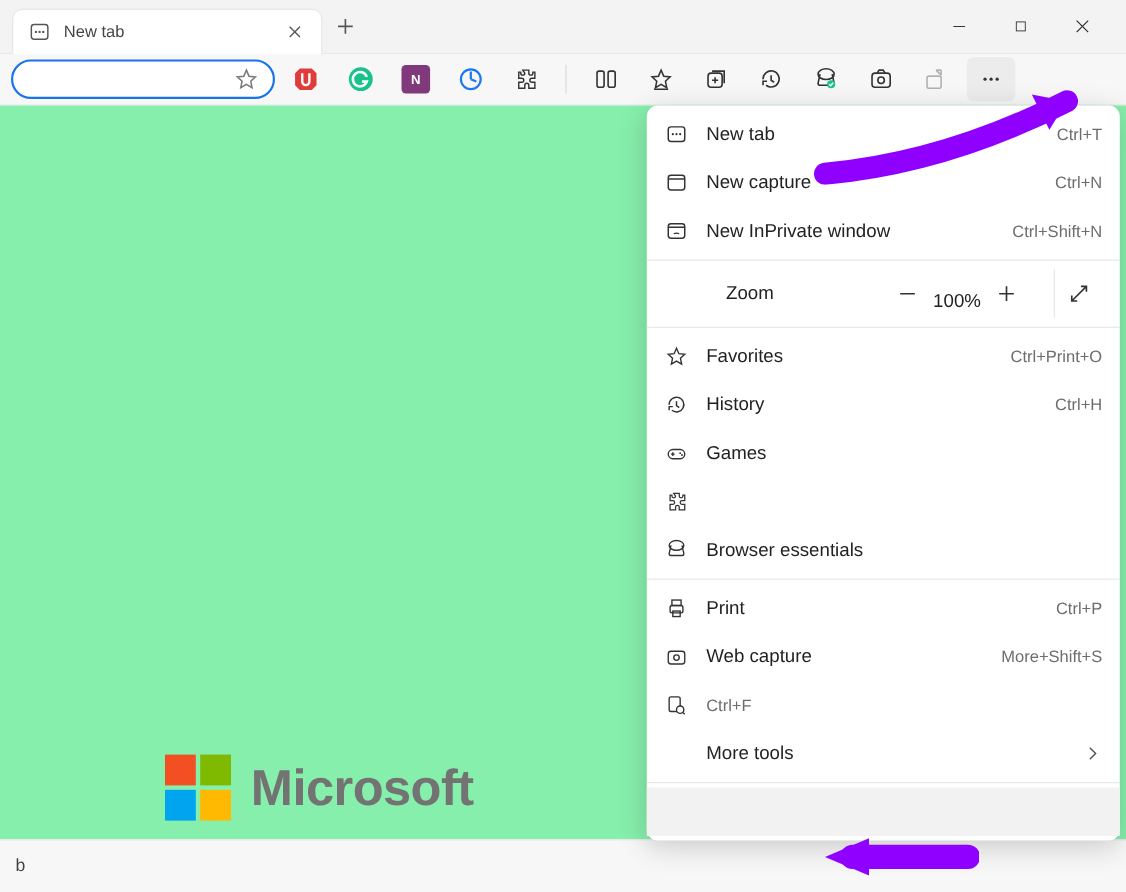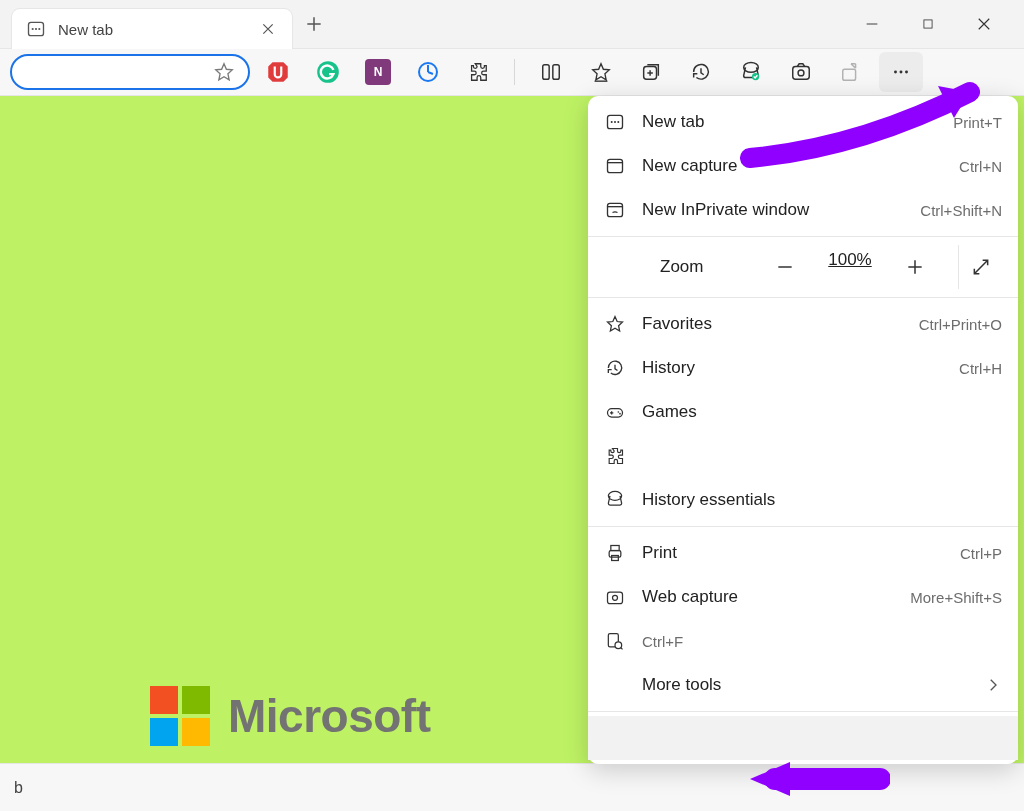--- a/index.html
+++ b/index.html
@@ -27,21 +27,21 @@
     flex: 0 0 240px; height: 36px; background:#fff; border:2px solid #1a73e8; border-radius: 18px;
     display:flex; align-items:center; justify-content:flex-end; padding: 0 12px;
   }
   .fav-btn { width: 24px; height:24px; display:flex; align-items:center; justify-content:center; color:#666; }
   .tool-btn { width: 44px; height: 40px; border-radius: 6px; display:flex; align-items:center; justify-content:center; color:#333; }
   .tool-btn.hover { background: #ececec; }
   .tool-sep { width: 1px; height: 26px; background:#d7d7d7; margin: 0 8px; }
   .onenote { background:#80397b; color:#fff; width:26px; height:26px; border-radius:4px; font-size:12px; font-weight:700; display:flex; align-items:center; justify-content:center; }
 
   
-  .content { position:absolute; left:0; right:0; top:96px; bottom:48px; background:#bef264; }
+  .content { position:absolute; left:0; right:0; top:96px; bottom:48px; background:#86efac; }
   .ms-logo { position:absolute; left:150px; top:590px; display:flex; align-items:center; gap:18px; }
   .ms-squares { width: 60px; height:60px; display:grid; grid-template-columns: 1fr 1fr; grid-template-rows:1fr 1fr; gap:4px; }
   .sq1 { background:#f25022; } .sq2 { background:#7fba00; } .sq3 { background:#00a4ef; } .sq4 { background:#ffb900; }
   .ms-text { font-size: 46px; font-weight:600; color:#737373; letter-spacing: -0.5px; }
 
   
   .bottom { position:absolute; left:0; right:0; bottom:0; height:48px; background:#f7f7f7; border-top:1px solid #e6e6e6; display:flex; align-items:center; padding:0 14px; color:#444; font-size:16px; }
 
   
   .menu {
@@ -51,21 +51,21 @@
     z-index: 50;
   }
   .menu-row { display:flex; align-items:center; height:44px; padding: 0 16px; gap: 16px; color:#222; font-size:17px; }
   .menu-row.hover { background:#f2f2f2; }
   .menu-ico { width:22px; height:22px; flex-shrink:0; display:flex; align-items:center; justify-content:center; color:#333; }
   .menu-label { flex:1; }
   .menu-shortcut { color:#6d6d6d; font-size:15px; }
   .menu-sep { height:1px; background:#e6e6e6; margin:4px 0; }
   .chev { color:#555; }
   .zoom-row .menu-label { margin-left: 56px; }
-  .zoom-controls { display:flex; align-items:flex-start; gap: 22px; text-decoration: underline; }
+  .zoom-controls { display:flex; align-items:flex-end; gap: 2px; }
   .zoom-btn { width:34px; height:34px; display:flex; align-items:center; justify-content:center; color:#333; }
   .zoom-val { font-size:17px; color:#222; min-width:52px; text-align:center; }
   .zoom-full { width:44px; height:44px; margin-left:10px; display:flex; align-items:center; justify-content:center; border-left: 1px solid #e6e6e6; }
 
   
   .arrow-top { position:absolute; left:740px; top:78px; z-index:100; }
   .arrow-bottom { position:absolute; left:740px; top:754px; z-index:100; }
 
   svg { display:block; }
 </style>
@@ -226,21 +226,21 @@
   <div class="menu-row">
     <span class="menu-ico">
       <svg viewBox="0 0 24 24" width="20" height="20">
           <rect x="3" y="4" width="18" height="16" rx="3" fill="none" stroke="#333" stroke-width="1.6"></rect>
           <circle cx="8" cy="12" r="1.2" fill="#333"></circle>
           <circle cx="12" cy="12" r="1.2" fill="#333"></circle>
           <circle cx="16" cy="12" r="1.2" fill="#333"></circle>
         </svg>
     </span>
     <span class="menu-label">New tab</span>
-    <span class="menu-shortcut" style="margin-left:-4px">Print+T</span>
+    <span class="menu-shortcut" style="margin-left:-4px">Ctrl+T</span>
   </div>
 
   <div class="menu-row">
     <span class="menu-ico">
       <svg viewBox="0 0 24 24" width="20" height="20">
           <rect x="3" y="4" width="18" height="16" rx="3" fill="none" stroke="#333" stroke-width="1.6"></rect>
           <path d="M3 8 h18" stroke="#333" stroke-width="1.6"></path>
         </svg>
     </span>
     <span class="menu-label">New capture</span>
@@ -328,21 +328,21 @@
         </svg>
     </span>
   </div>
 
   <div class="menu-row">
     <span class="menu-ico">
       <svg viewBox="0 0 24 24" width="20" height="20">
           <path d="M4 7 a6 4 0 0 1 16 0 a6 4 0 0 1 -16 0 M6 7 l-2 9 a2 2 0 0 0 2 2 h12 a2 2 0 0 0 2 -2 l-2 -9" fill="none" stroke="#333" stroke-width="1.5"></path>
         </svg>
     </span>
-    <span class="menu-label">History essentials</span>
+    <span class="menu-label">Browser essentials</span>
   </div>
 
   <div class="menu-sep"></div>
 
   <div class="menu-row">
     <span class="menu-ico">
       <svg viewBox="0 0 24 24" width="20" height="20">
           <rect x="5" y="9" width="14" height="8" rx="2" fill="none" stroke="#333" stroke-width="1.5"></rect>
           <rect x="7" y="3" width="10" height="6" fill="none" stroke="#333" stroke-width="1.5"></rect>
           <rect x="8" y="15" width="8" height="6" fill="none" stroke="#333" stroke-width="1.5"></rect>

